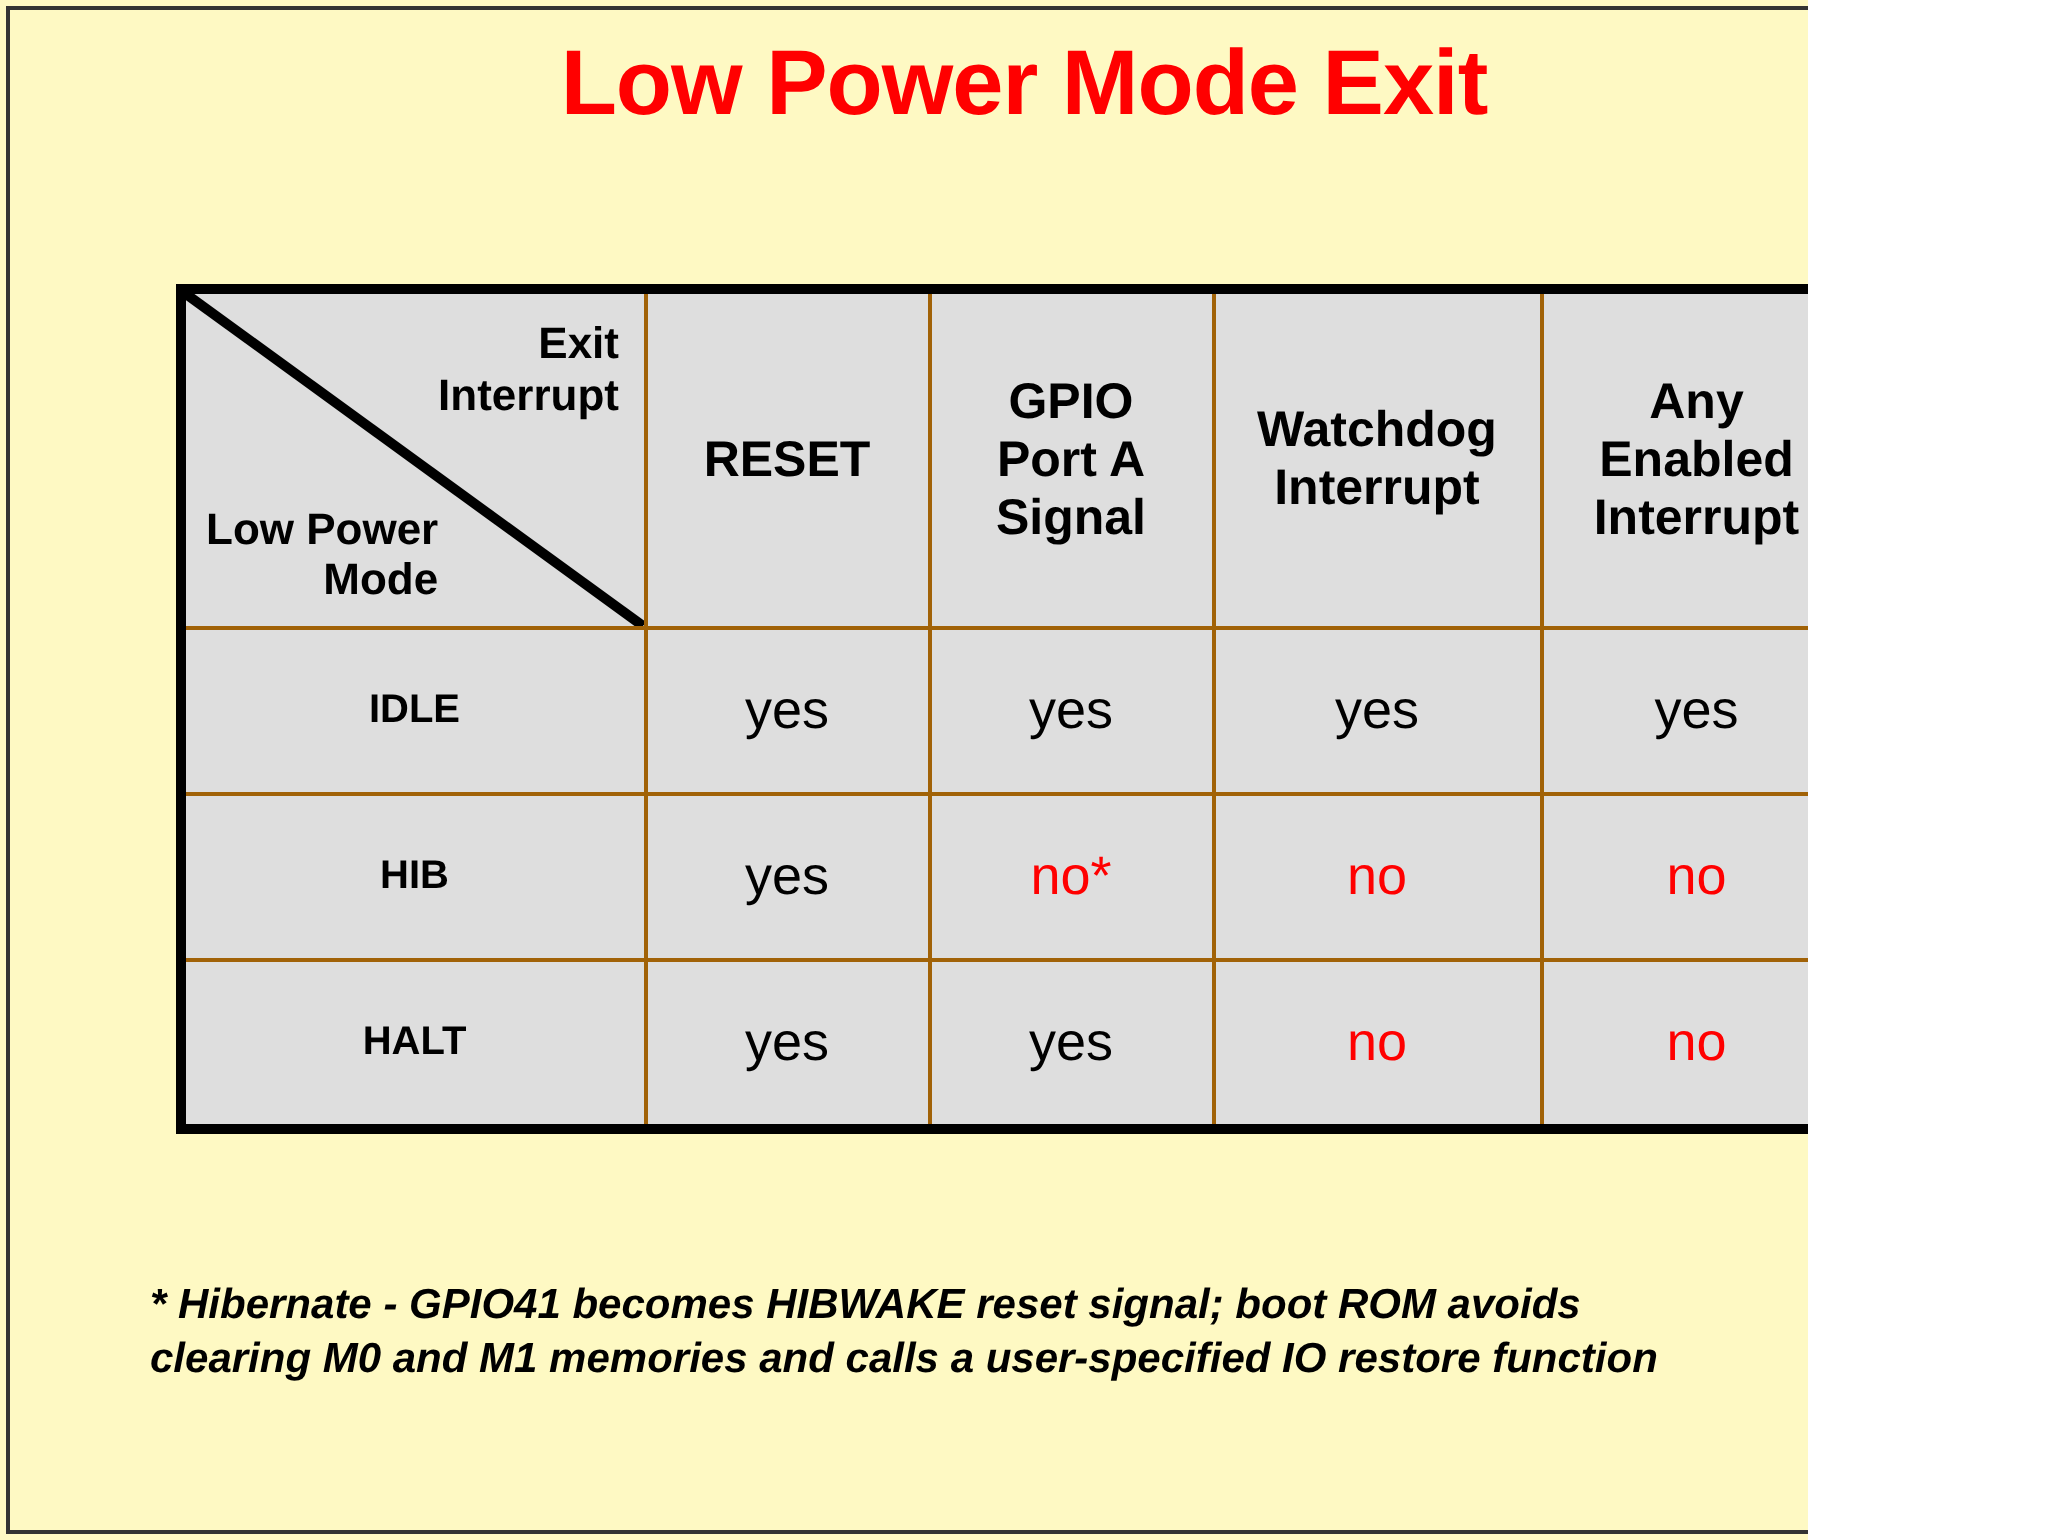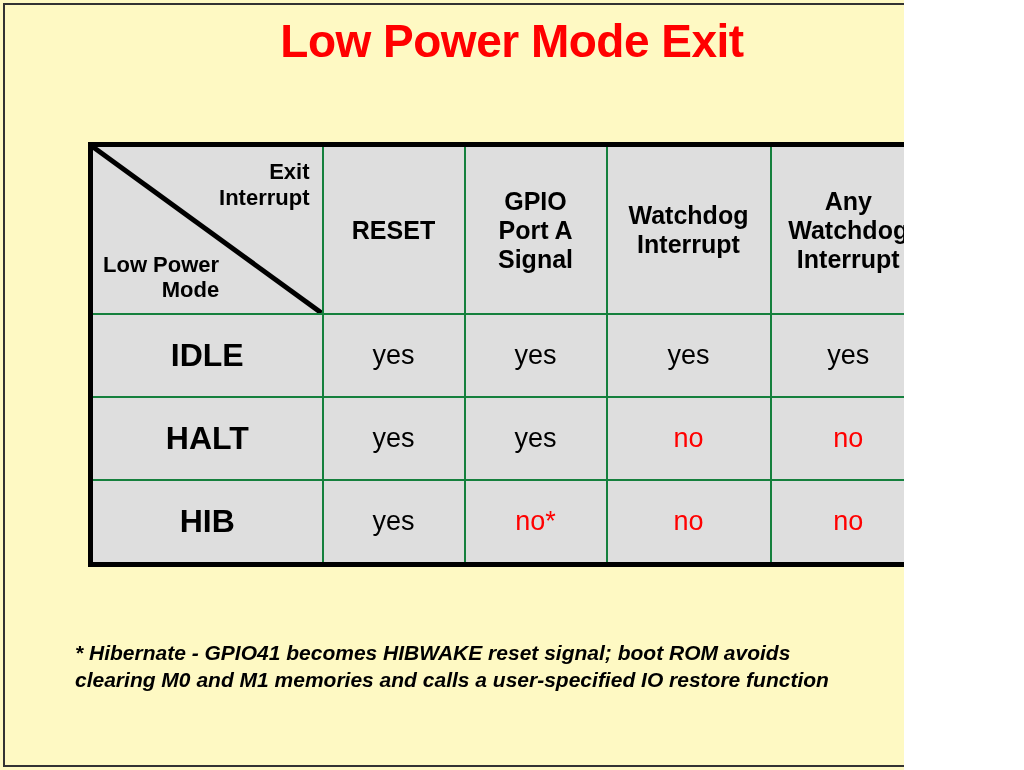--- a/index.html
+++ b/index.html
@@ -47,21 +47,21 @@
     left: 88px;
     top: 142px;
     width: 842px;
     border-collapse: collapse;
     table-layout: fixed;
     border: 5px solid #000000;
     background: #DDDDDD;
   }
   .matrix td {
     background: #DEDEDE;
-    border: 2px solid #15803d;
+    border: 2px solid #a16207;
     text-align: center;
     vertical-align: middle;
     font-family: "Liberation Sans", sans-serif;
     font-weight: bold;
     color: #000000;
     padding: 0;
   }
 
   .col-mode   { width: 232px; }
   .col-c1     { width: 142px; }
@@ -110,21 +110,21 @@
   }
 
   .hdr-text {
     font-size: 25px;
     line-height: 1.16;
     white-space: pre-line;
     font-weight: bold;
   }
 
   .mode-name {
-    font-size: 32px;
+    font-size: 20px;
     font-weight: bold;
   }
   .val {
     font-size: 27px;
     font-weight: normal;
   }
   .val.yes { color: #000000; }
   .val.no  { color: #FF0000; }
 
   
@@ -177,21 +177,21 @@
           <div class="hdr-text">GPIO
 Port A
 Signal</div>
         </td>
         <td>
           <div class="hdr-text">Watchdog
 Interrupt</div>
         </td>
         <td>
           <div class="hdr-text">Any
-Watchdog
+Enabled
 Interrupt</div>
         </td>
       </tr>
 
       <tr class="data-row">
         <td>
           <span class="mode-name">IDLE</span>
         </td>
         <td>
           <span class="val yes">yes</span>
@@ -203,45 +203,45 @@
           <span class="val yes">yes</span>
         </td>
         <td>
           <span class="val yes">yes</span>
         </td>
       </tr>
 
 
       <tr class="data-row">
         <td>
+          <span class="mode-name">HIB</span>
+        </td>
+        <td>
+          <span class="val yes">yes</span>
+        </td>
+        <td>
+          <span class="val no">no*</span>
+        </td>
+        <td>
+          <span class="val no">no</span>
+        </td>
+        <td>
+          <span class="val no">no</span>
+        </td>
+      </tr>
+
+      <tr class="data-row">
+        <td>
           <span class="mode-name">HALT</span>
         </td>
         <td>
           <span class="val yes">yes</span>
         </td>
         <td>
           <span class="val yes">yes</span>
-        </td>
-        <td>
-          <span class="val no">no</span>
-        </td>
-        <td>
-          <span class="val no">no</span>
-        </td>
-      </tr>
-
-      <tr class="data-row">
-        <td>
-          <span class="mode-name">HIB</span>
-        </td>
-        <td>
-          <span class="val yes">yes</span>
-        </td>
-        <td>
-          <span class="val no">no*</span>
         </td>
         <td>
           <span class="val no">no</span>
         </td>
         <td>
           <span class="val no">no</span>
         </td>
       </tr>
     </tbody>
   </table>

